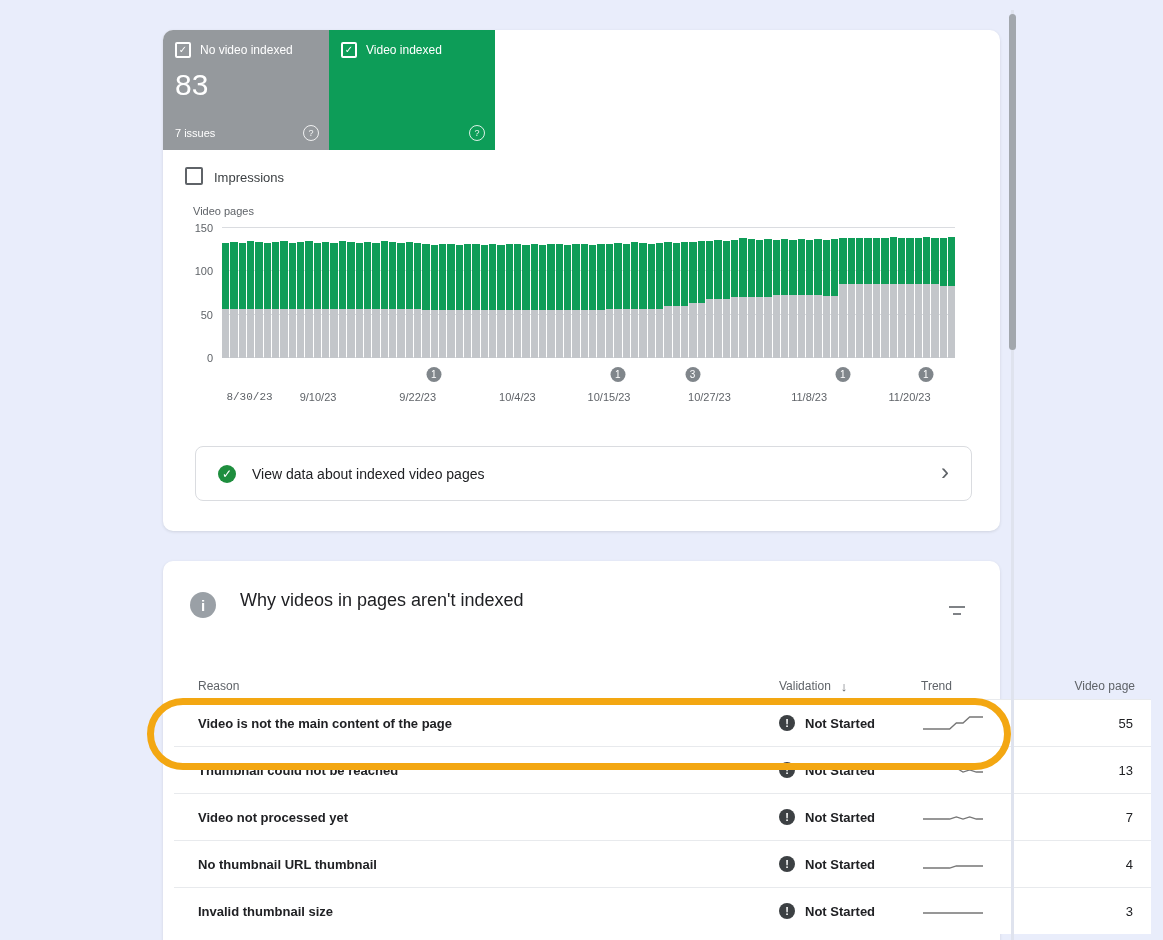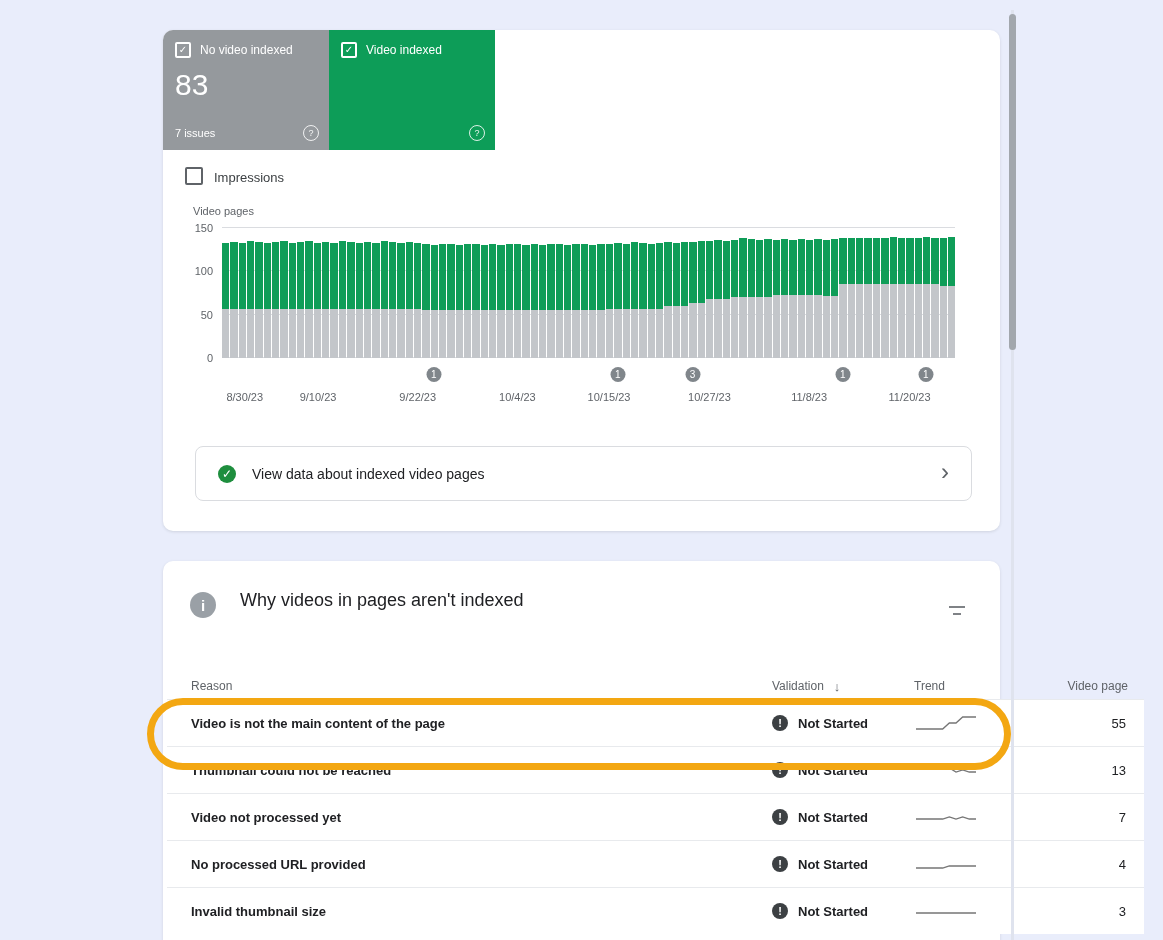--- a/index.html
+++ b/index.html
@@ -49,21 +49,21 @@
   .check-ic{width:18px;height:18px;border-radius:50%;background:#1e8e3e;color:#fff;font-size:12px;display:flex;align-items:center;justify-content:center;flex:0 0 auto}
   .banner-text{margin-left:16px;font-size:14px;color:#202124}
   .chev{margin-left:auto;font-size:24px;color:#5f6368;line-height:1;margin-top:-3px}
 
   
   .info-ic{position:absolute;left:27px;top:31px;width:26px;height:26px;border-radius:50%;background:#9aa0a6;color:#fff;font-size:15px;font-weight:bold;display:flex;align-items:center;justify-content:center}
   .panel-title{position:absolute;left:77px;top:29px;font-size:18px;color:#202124}
   .panel-sub{position:absolute;left:77px;top:58px;font-size:13px;color:#5f6368}
   .filter-ic{position:absolute;right:34px;top:42px;cursor:pointer}
 
-  .tbl{position:absolute;left:4px;top:112px;width:977px}
+  .tbl{position:absolute;left:11px;top:112px;width:977px}
   .thead,.trow{display:grid;grid-template-columns:1fr 142px 138px 76px;align-items:center;padding:0 16px 0 24px}
   .thead{height:26px;font-size:12px;color:#5f6368}
   .th-val{display:flex;gap:10px;cursor:pointer}
   .sort-arrow{font-size:13px;color:#5f6368}
   .th-right{text-align:right}
   .trow{height:46px;border-top:1px solid #e8eaed;font-size:13px;color:#202124;cursor:pointer;background:#fff}
   .c-reason{font-weight:600;padding-right:10px}
   .c-val{display:flex;align-items:center;gap:10px;font-weight:600}
   .excl{width:16px;height:16px;border-radius:50%;background:#3c4043;color:#fff;font-size:11px;font-weight:bold;display:flex;align-items:center;justify-content:center;flex:0 0 auto}
   .c-trend svg{display:block}
@@ -480,21 +480,21 @@
       </div>
 
     <div class="badges" id="badges">
         <span class="badge" style="left: 28.9%;">1</span>
         <span class="badge" style="left: 54%;">1</span>
         <span class="badge" style="left: 64.2%;">3</span>
         <span class="badge" style="left: 84.7%;">1</span>
         <span class="badge" style="left: 96%;">1</span>
       </div>
     <div class="dates" id="dates">
-        <span class="xtick first" style="left: 0.6%;">8/30/23</span>
+        <span class="xtick first" style="left: 0.6%; font-family: Liberation Mono, monospace;">8/30/23</span>
         <span class="xtick" style="left: 13.1%;">9/10/23</span>
         <span class="xtick" style="left: 26.7%;">9/22/23</span>
         <span class="xtick" style="left: 40.3%;">10/4/23</span>
         <span class="xtick" style="left: 52.8%;">10/15/23</span>
         <span class="xtick" style="left: 66.5%;">10/27/23</span>
         <span class="xtick" style="left: 80.1%;">11/8/23</span>
         <span class="xtick" style="left: 93.8%;">11/20/23</span>
       </div>
 
     <div class="banner">
@@ -561,21 +561,21 @@
     </div>
     <div class="c-trend">
               <svg width="64" height="22">
                 <polyline points="2,13 8.666666666666668,13 15.333333333333334,13 22,13 28.666666666666668,13 35.333333333333336,11 42,13 48.666666666666664,11 55.333333333333336,13 62,13" fill="none" stroke="#757575" stroke-width="1.3"></polyline>
               </svg>
             </div>
     <div class="c-count">7</div>
   </div>
 
   <div class="trow">
-    <div class="c-reason">No processed URL provided</div>
+    <div class="c-reason">No thumbnail URL thumbnail</div>
     <div class="c-val">
       <span class="excl">!</span>
       <span class="val-text">Not Started</span>
     </div>
     <div class="c-trend">
               <svg width="64" height="22">
                 <polyline points="2,15 8.666666666666668,15 15.333333333333334,15 22,15 28.666666666666668,15 35.333333333333336,13 42,13 48.666666666666664,13 55.333333333333336,13 62,13" fill="none" stroke="#757575" stroke-width="1.3"></polyline>
               </svg>
             </div>
     <div class="c-count">4</div>

